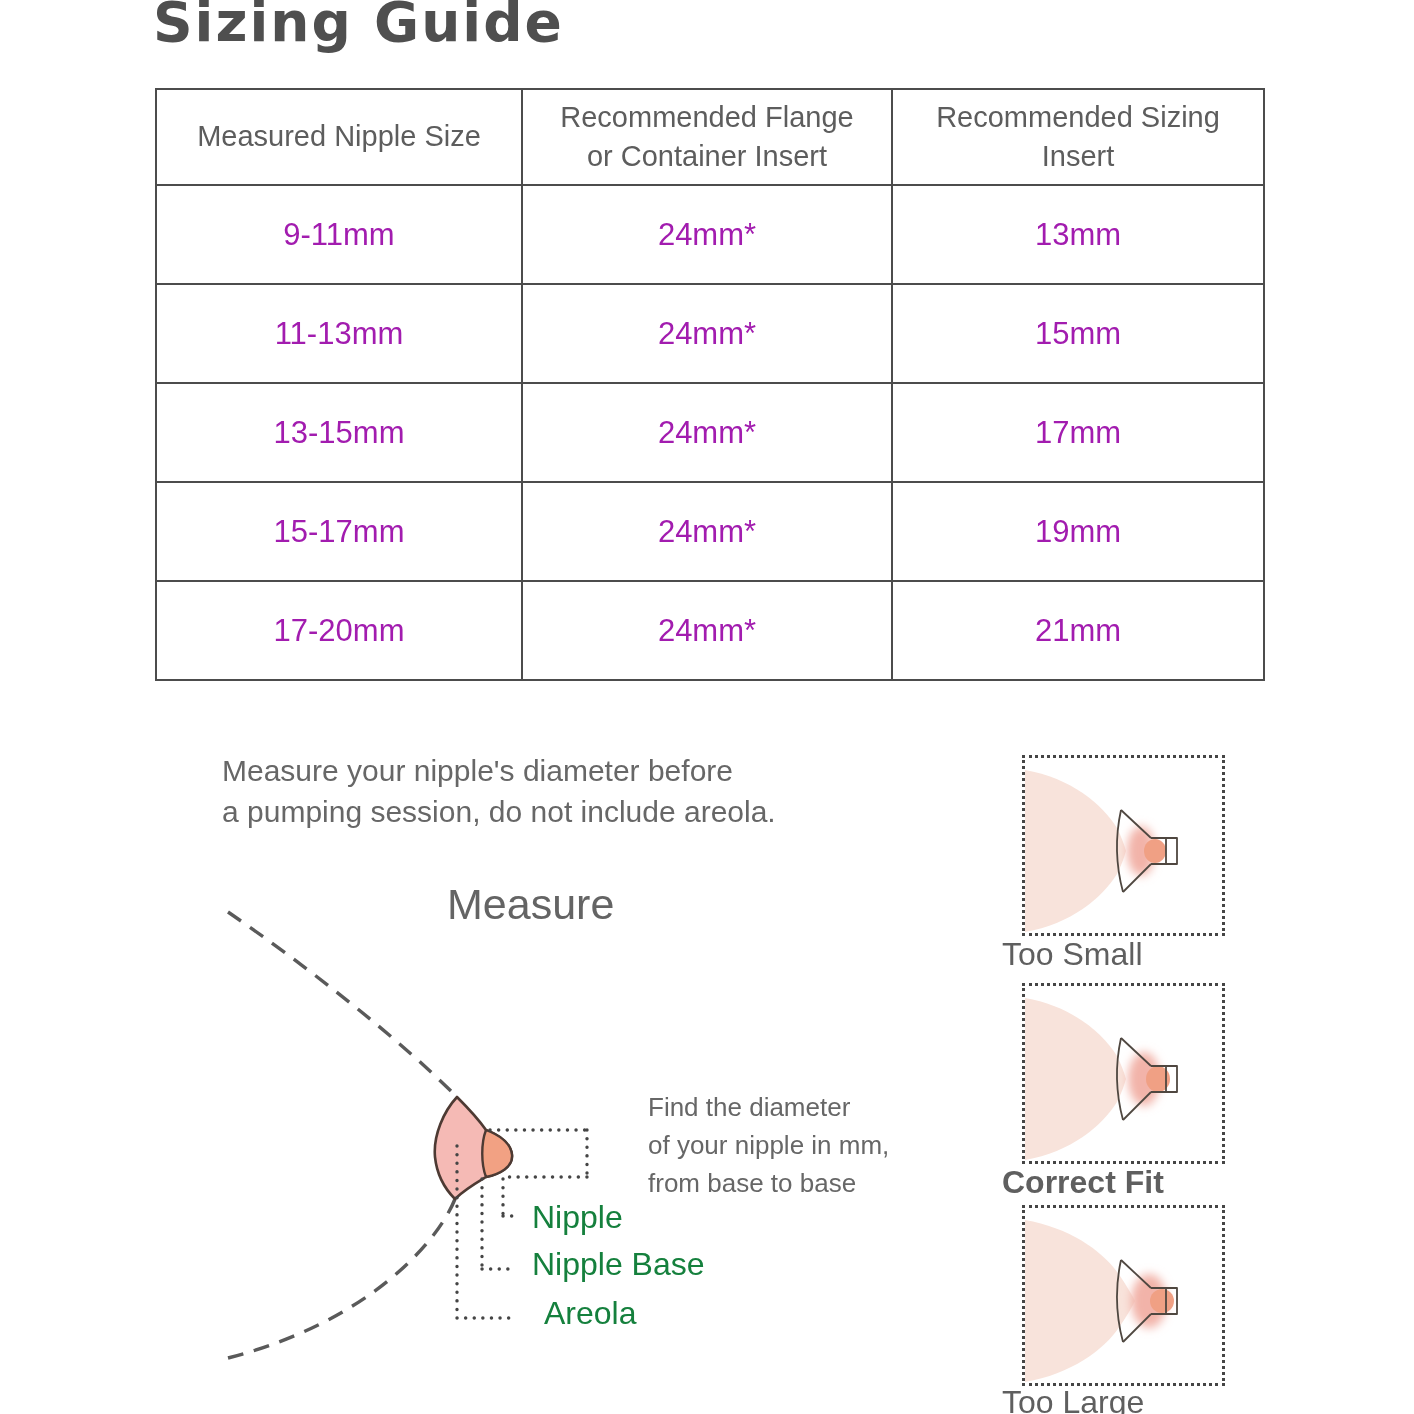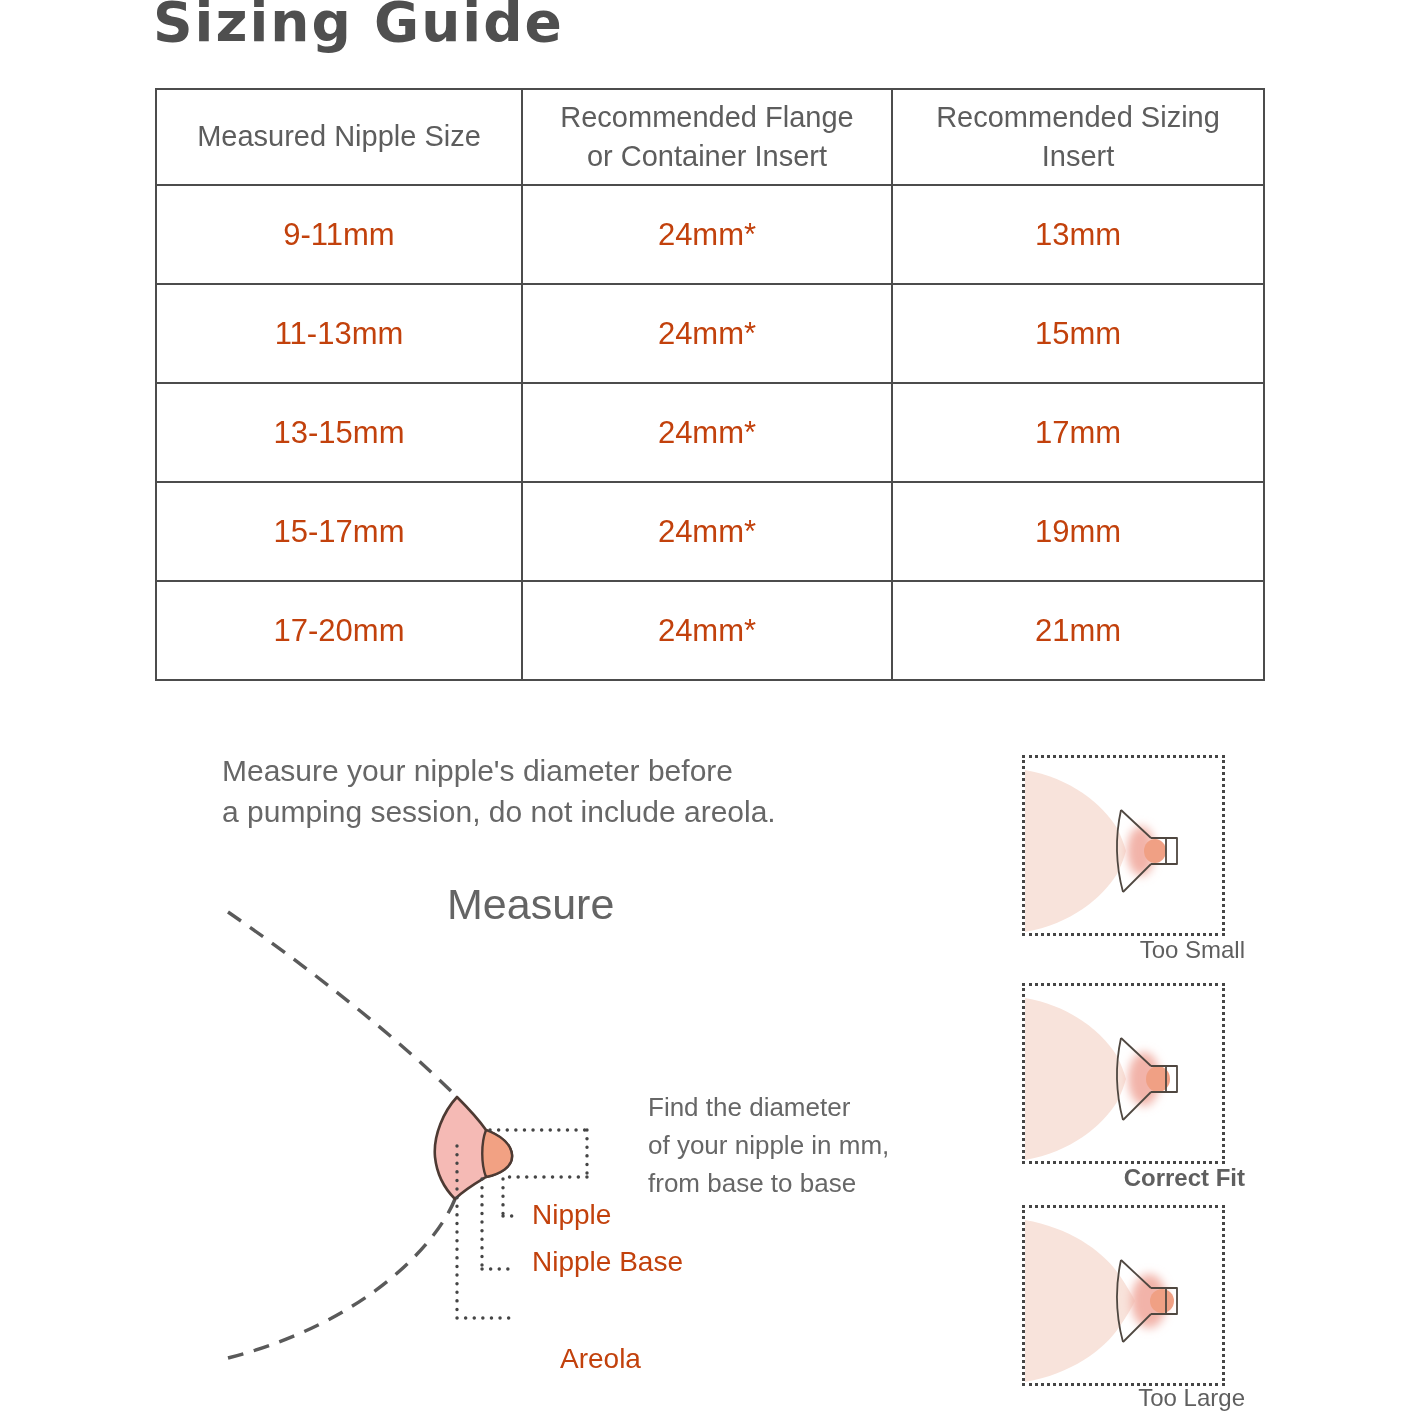--- a/index.html
+++ b/index.html
@@ -15,51 +15,51 @@
     font-size:55px;font-weight:700;letter-spacing:2px;
     color:#4f4f4f;
   }
   table.sizing-table{
     position:absolute;left:155px;top:88px;width:1108px;
     border-collapse:collapse;table-layout:fixed;
   }
   .sizing-table th,.sizing-table td{
     border:2px solid #4c4c4c;
     text-align:center;vertical-align:middle;
-    font-weight:400;color:#c2410c;
+    font-weight:400;color:#a21caf;
   }
   .sizing-table th{height:94px;font-size:29px;color:#5d5d5d;line-height:1.35;padding:0 30px;}
   .sizing-table td{height:95px;font-size:31px;}
   .instructions{
     position:absolute;left:222px;top:750px;
     font-size:30px;color:#676767;line-height:41px;
   }
   .measure-heading{
     position:absolute;left:447px;top:880px;
     font-size:43px;color:#646464;
   }
   .measure-svg{position:absolute;left:200px;top:880px;}
   .find-diameter{
     position:absolute;left:648px;top:1088px;
     font-size:26px;color:#676767;line-height:38px;
   }
-  .part-label{position:absolute;font-size:28px;color:#c2410c;}
+  .part-label{position:absolute;font-size:32px;color:#15803d;}
   .part-label.nipple{left:532px;top:1199px;}
   .part-label.nipple-base{left:532px;top:1246px;}
-  .part-label.areola{left:560px;top:1295px;margin-top:48px;}
+  .part-label.areola{left:544px;top:1295px;}
   .fit-box{
     position:absolute;left:1022px;width:197px;height:175px;
     border:3px dotted #454545;background:#ffffff;
   }
   .fit-box.small{top:755px;}
   .fit-box.correct{top:983px;}
   .fit-box.large{top:1205px;}
   .fit-label{
     position:absolute;left:1002px;width:243px;
-    text-align:right;font-size:24px;color:#5f5f5f;
+    text-align:left;font-size:32px;color:#5f5f5f;
   }
   .fit-label.small{top:936px;}
   .fit-label.correct{top:1164px;font-weight:bold;}
   .fit-label.large{top:1384px;}
 </style>
 </head>
 <body>
 
 <div class="page-title">Sizing Guide</div>
 

